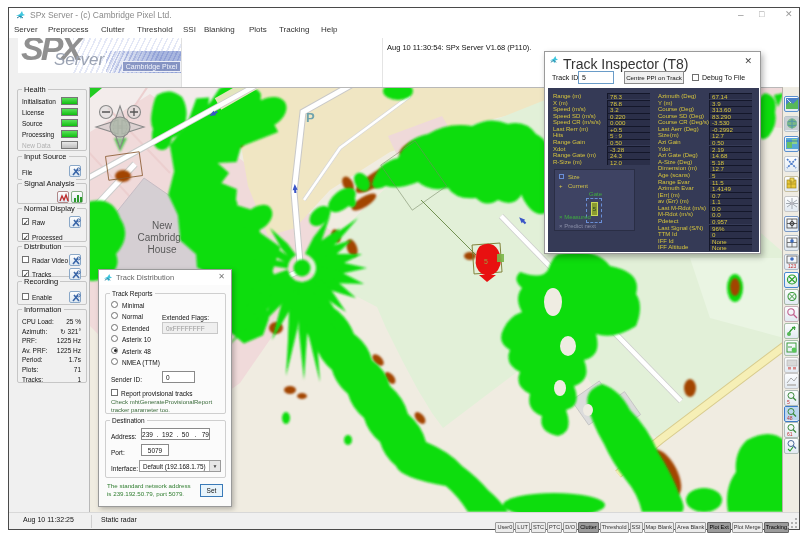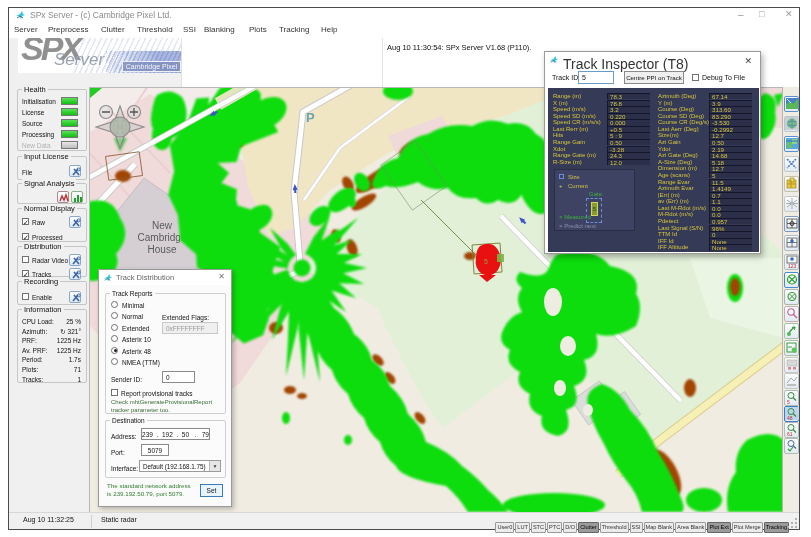--- a/index.html
+++ b/index.html
@@ -66,21 +66,21 @@
         <span class="a row7" style="left:4px;top:18px">License</span>
         <span class="bar" style="left:43px;top:18px"></span>
         <span class="a row7" style="left:4px;top:29px">Source</span>
         <span class="bar" style="left:43px;top:29px"></span>
         <span class="a row7" style="left:4px;top:40px">Processing</span>
         <span class="bar" style="left:43px;top:40px"></span>
         <span class="a row7" style="left:4px;top:51px;color:#b0b0b0">New Data</span>
         <span class="bar" style="left:43px;top:51px;background:linear-gradient(#e8e8e8,#bdbdbd)"></span>
       </div>
       <div class="grp" style="left:8px;top:69px;width:70px;height:24px">
-        <span class="lbl">Input License</span>
+        <span class="lbl">Input Source</span>
         <span class="a row7" style="left:4px;top:11px">File</span>
         <div class="gbtn" style="left:51px;top:8px">
           <svg width="10" height="10" viewBox="0 0 10 10" style="position:absolute;left:1px;top:1px">
             <path d="M2 8 L7 2 M3 2 L8 8" stroke="#3a66a8" stroke-width="1.6" fill="none"></path>
             <circle cx="7.6" cy="2.4" r="1.5" fill="none" stroke="#3a66a8" stroke-width="1"></circle>
           </svg>
         </div>
       </div>
       <div class="grp" style="left:8px;top:96px;width:70px;height:21px">
         <span class="lbl">Signal Analysis</span>

